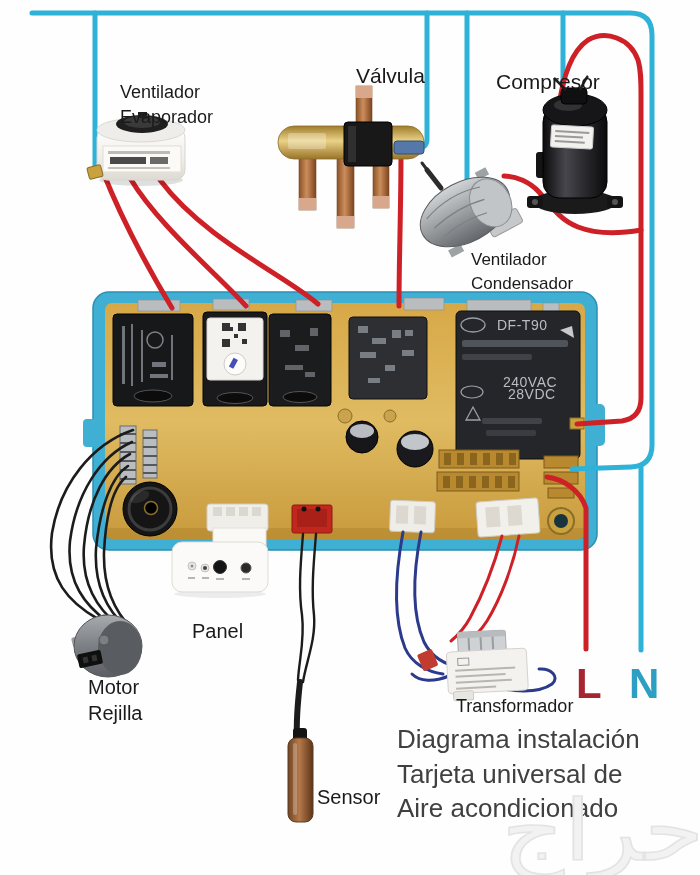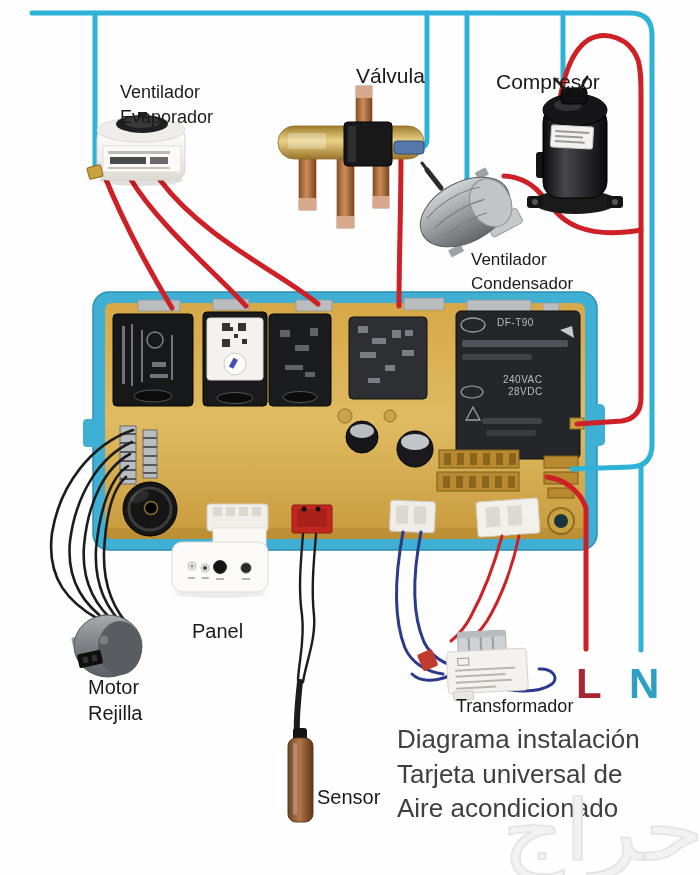--- a/index.html
+++ b/index.html
@@ -7,21 +7,21 @@
     position:relative;width:700px;height:875px;background:#fefefe;
     overflow:hidden;font-family:"Liberation Sans","DejaVu Sans",sans-serif;
   }
   #wiring{position:absolute;left:0;top:0;}
   .lbl{position:absolute;color:#1a1a1a;white-space:nowrap;}
   .lbl div{white-space:nowrap;}
   .caption{position:absolute;left:397px;top:722px;color:#404040;font-size:26px;line-height:34.5px;}
   .power-lbl{position:absolute;top:660px;font-size:42px;font-weight:600;}
   #l-label{left:576px;color:#a62531;}
   #n-label{left:629px;color:#2d9fc3;}
-  .relay-txt{position:absolute;color:#b9bdc3;font-size:10px;letter-spacing:0.5px;}
+  .relay-txt{position:absolute;color:#b9bdc3;font-size:14px;letter-spacing:0.5px;}
   #watermark{
     position:absolute;right:-4px;top:786px;width:230px;text-align:right;
     font-family:"DejaVu Sans",sans-serif;font-size:84px;line-height:90px;
     color:#f2f2f2;-webkit-text-stroke:1.5px #e3e3e3;direction:rtl;
     transform:scaleX(1.15);transform-origin:right;
   }
 </style>
 </head>
 <body>
 

